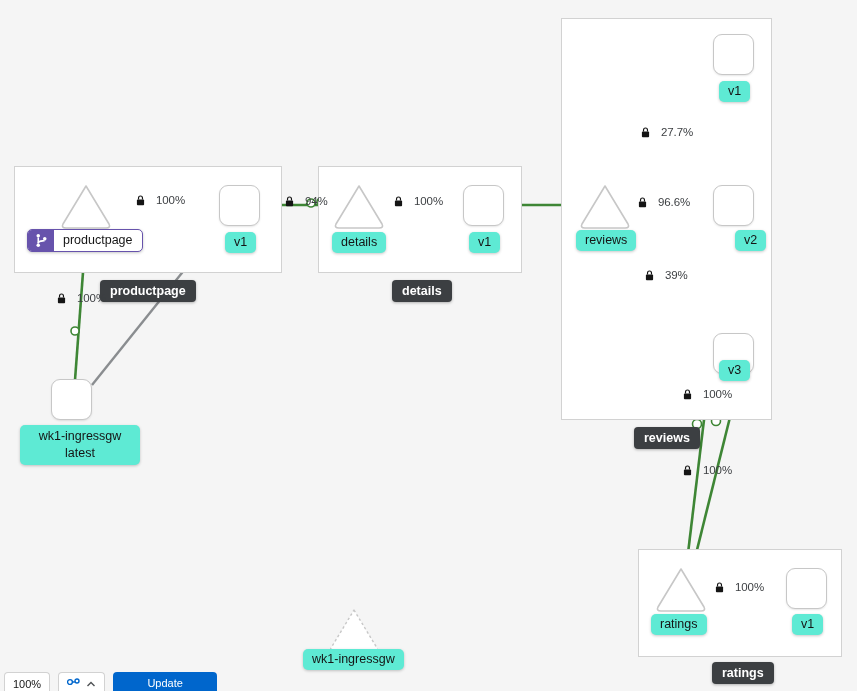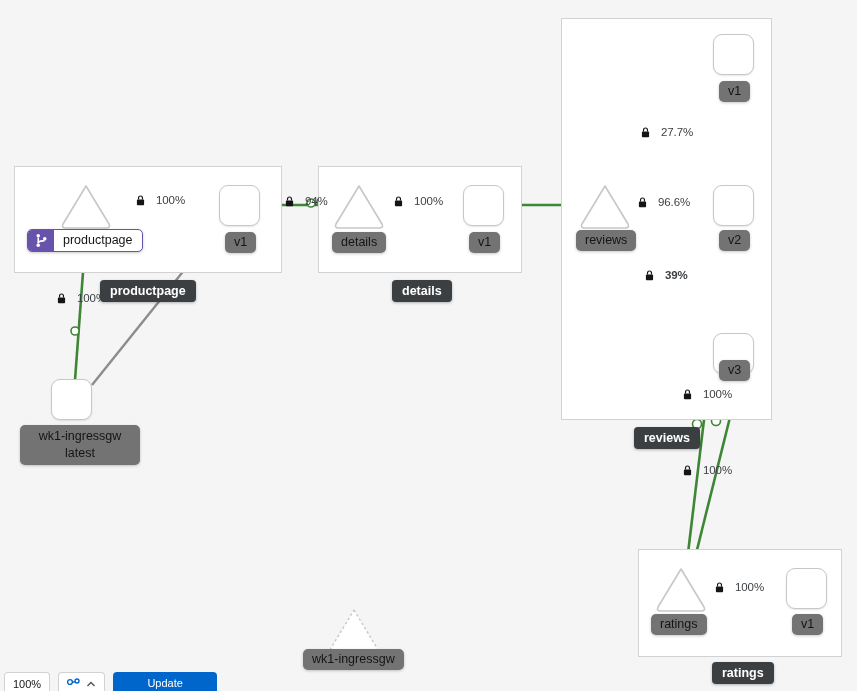--- a/index.html
+++ b/index.html
@@ -25,21 +25,21 @@
     background:#ffffff;
     border:1.4px solid #c7c7c7;
     border-radius:9px;
     box-sizing:border-box;
     box-shadow:0 1px 2px rgba(0,0,0,.10);
   }
 
   
   .chip{
     position:absolute;
-    background:#737373;
+    background:#5eead4;
     border-radius:5px;
     padding:3px 9px;
     font-size:12.5px;
     color:#151515;
     white-space:pre;
     text-align:center;
     line-height:15px;
     box-shadow:0 1px 3px rgba(0,0,0,.22);
   }
   .chip.two-line{line-height:17px;}
@@ -225,21 +225,21 @@
   <div class="chip" style="left:225px;top:232px;">v1</div>
 
   <div class="chip" style="left:332px;top:232px;">details</div>
 
   <div class="chip" style="left:469px;top:232px;">v1</div>
 
   <div class="chip" style="left:576px;top:230px;">reviews</div>
 
   <div class="chip" style="left:719px;top:81px;">v1</div>
 
-  <div class="chip" style="left:719px;top:230px;">v2</div>
+  <div class="chip" style="left:735px;top:230px;">v2</div>
 
   <div class="chip" style="left:719px;top:360px;text-align:right;">v3</div>
 
   <div class="chip" style="left:651px;top:614px;">ratings</div>
 
   <div class="chip" style="left:792px;top:614px;">v1</div>
 
   <div class="chip two-line" style="left:20px;top:425px;width:102px;">wk1-ingressgw
 latest</div>
 
@@ -291,21 +291,21 @@
   </div>
 
   <div class="edge-label" style="left:638px;top:196px;">
     <svg class="lock" width="9" height="11" viewBox="0 0 10 12">
       <rect x="1" y="5" width="8" height="6.3" rx="1" fill="#151515"></rect>
       <path d="M2.8 5 V3.2 a2.2 2.2 0 0 1 4.4 0 V5" stroke="#151515" stroke-width="1.3" fill="none"></path>
     </svg>
     <span class="pct">96.6%</span>
   </div>
 
-  <div class="edge-label" style="left:645px;top:269px;font-weight:bold;">
+  <div class="edge-label" style="left:645px;top:269px;">
     <svg class="lock" width="9" height="11" viewBox="0 0 10 12">
       <rect x="1" y="5" width="8" height="6.3" rx="1" fill="#151515"></rect>
       <path d="M2.8 5 V3.2 a2.2 2.2 0 0 1 4.4 0 V5" stroke="#151515" stroke-width="1.3" fill="none"></path>
     </svg>
     <span class="pct">39%</span>
   </div>
 
   <div class="edge-label" style="left:683px;top:388px;">
     <svg class="lock" width="9" height="11" viewBox="0 0 10 12">
       <rect x="1" y="5" width="8" height="6.3" rx="1" fill="#151515"></rect>

